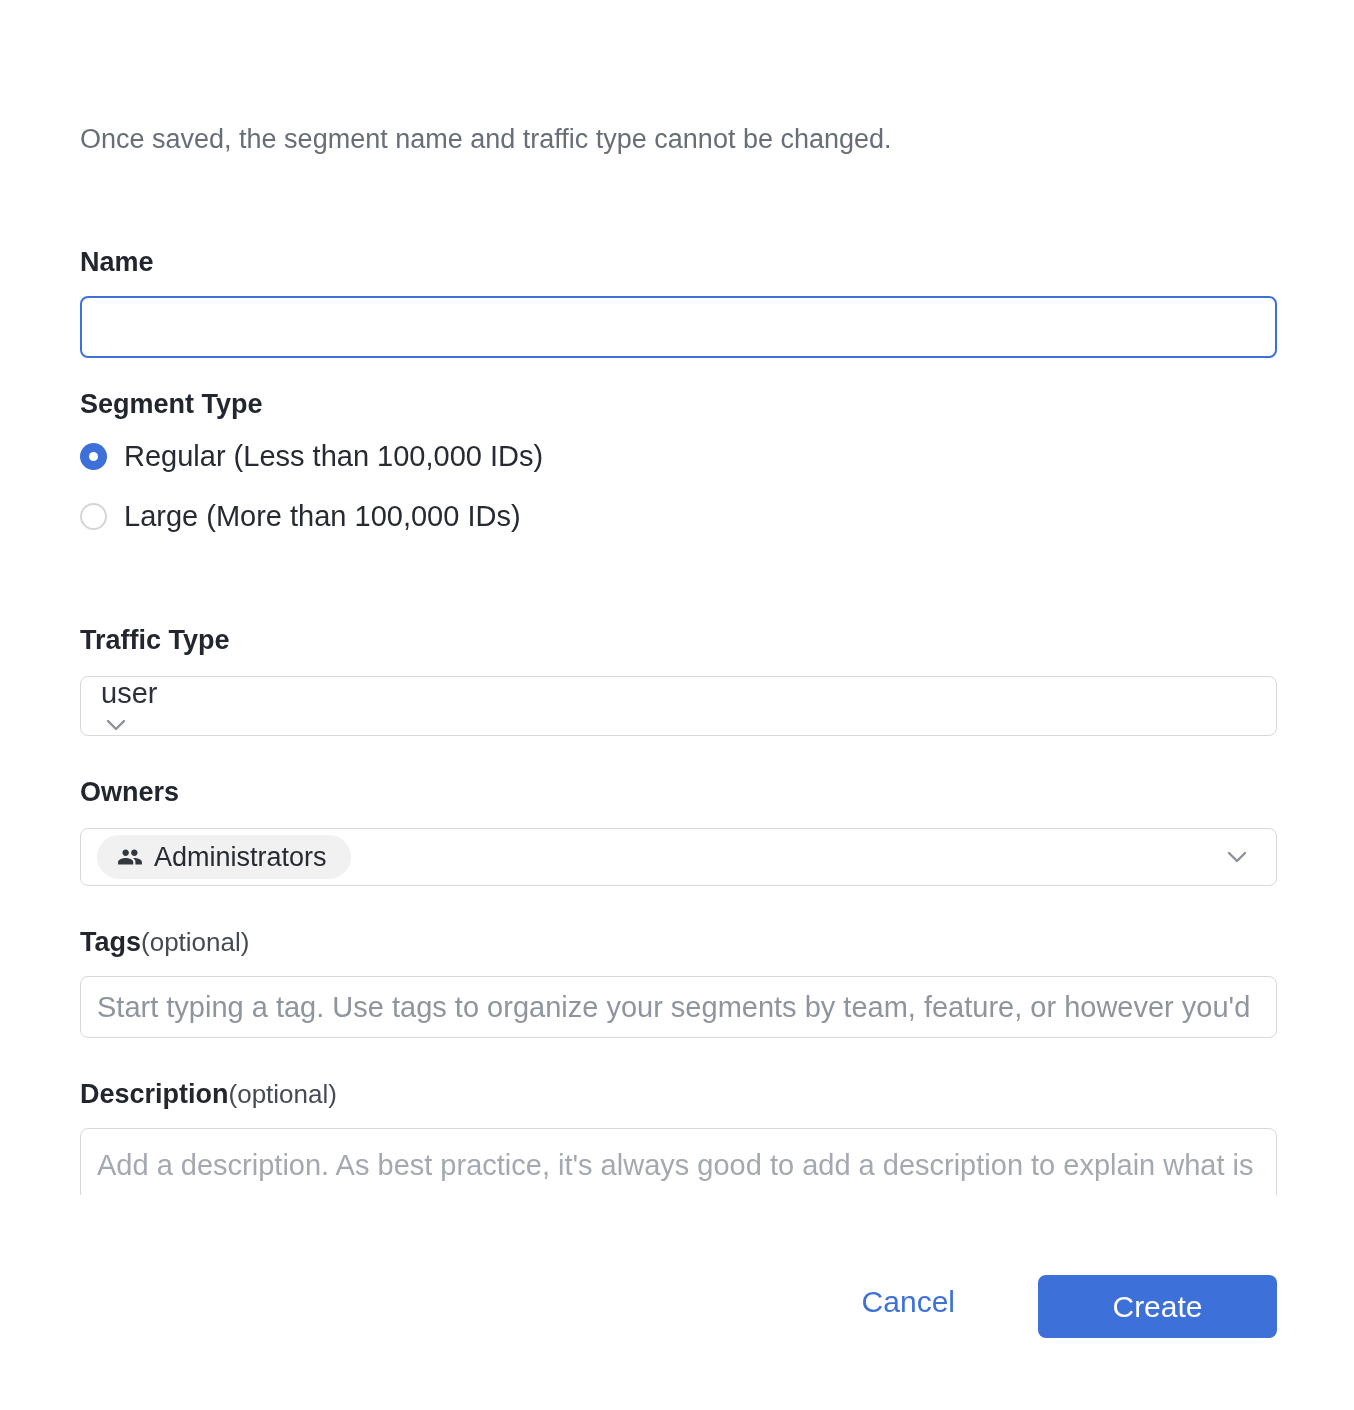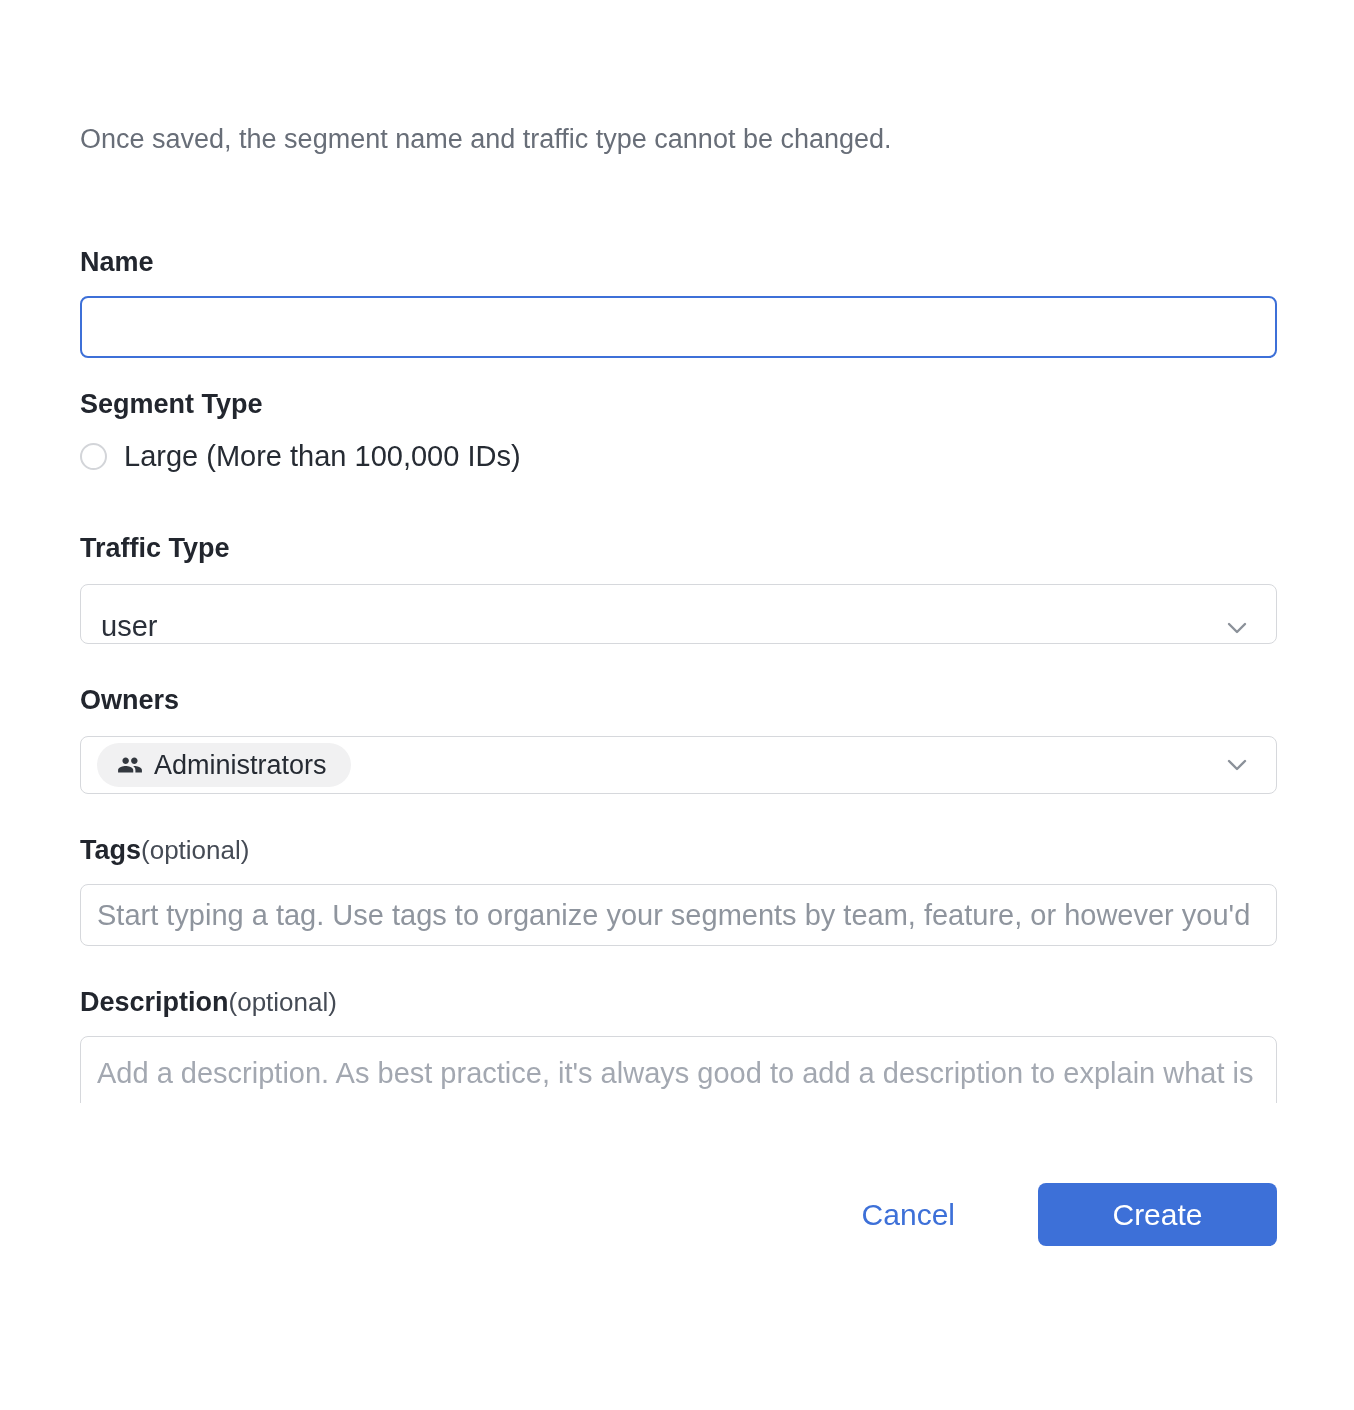--- a/index.html
+++ b/index.html
@@ -86,32 +86,33 @@
     border-radius: 50%;
     background: #ffffff;
   }
   .radio-label {
     margin-left: 17px;
     font-size: 29px;
     color: #262b33;
     line-height: 36px;
   }
 
-  .traffic-type-section { margin-top: 58px; }
+  .traffic-type-section { margin-top: 90px; }
   .select-box {
     margin-top: 20px;
     width: 100%;
     height: 60px;
     border: 1px solid #d6d8dc;
     border-radius: 8px;
     display: flex;
-    align-items: flex-end;
+    align-items: flex-start;
     padding: 0 24px 0 20px;
     cursor: pointer;
     background: #ffffff;
+    flex-direction: column;
   }
   .select-value {
     font-size: 29px;
     color: #2b303a;
     flex: 1 1 auto;
   }
   .chevron {
     flex: 0 0 auto;
     width: 30px;
     height: 30px;
@@ -177,21 +178,21 @@
     color: #2b303a;
     padding: 14px 16px;
     background: #ffffff;
   }
   .description-textarea::placeholder { color: #a3a8b1; opacity: 1; }
 
   .footer {
     margin-top: 80px;
     display: flex;
     justify-content: flex-end;
-    align-items: center;
+    align-items: flex-start;
   }
   .cancel-button {
     background: none;
     border: none;
     font-family: "Liberation Sans", sans-serif;
     font-size: 30px;
     color: #3d70d8;
     cursor: pointer;
     padding: 10px 20px;
   }
@@ -217,20 +218,24 @@
   <p class="subtitle">Once saved, the segment name and traffic type cannot be changed.</p>
 
   <div class="name-section">
     <div class="field-label">Name</div>
     <input class="text-input" type="text" value="" style="">
   </div>
 
   <div class="segment-type-section">
     <div class="field-label">Segment Type</div>
 
+    <div class="radio-row selected">
+      <span class="radio-circle"></span>
+      <span class="radio-label">Regular (Less than 100,000 IDs)</span>
+    </div>
 
     <div class="radio-row">
       <span class="radio-circle"></span>
       <span class="radio-label">Large (More than 100,000 IDs)</span>
     </div>
   </div>
 
   <div class="traffic-type-section">
     <div class="field-label">Traffic Type</div>
     <div class="select-box">

